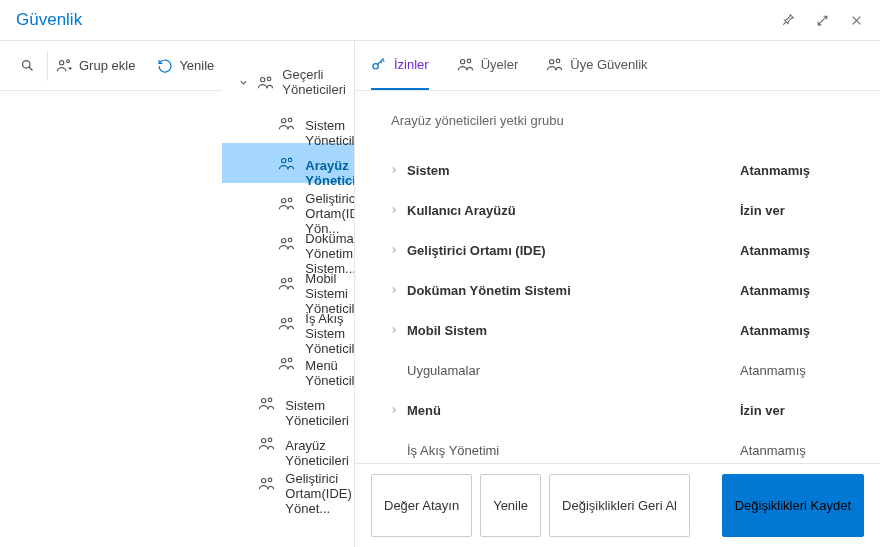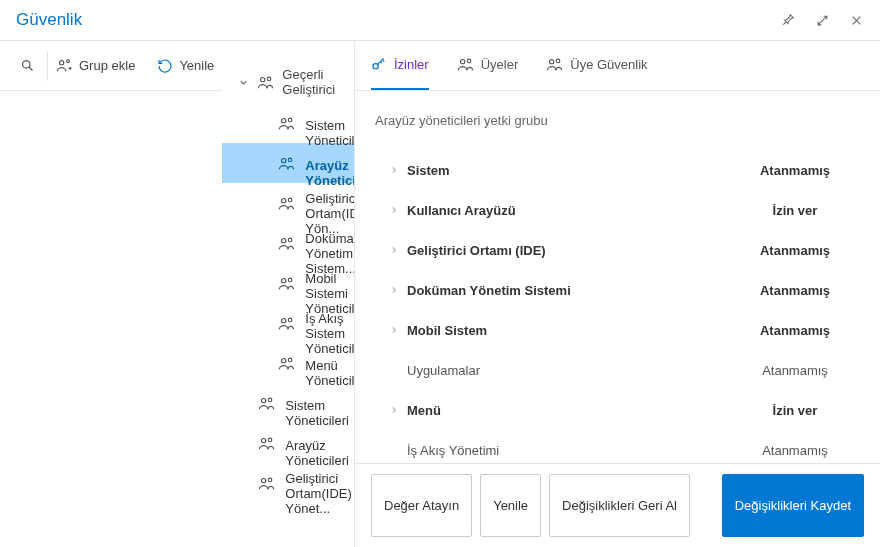--- a/index.html
+++ b/index.html
@@ -146,21 +146,21 @@
   .content {
     flex: 1;
     padding: 22px 20px 10px 20px;
     overflow-y: auto;
     min-height: 0;
   }
   .content-title {
     color: #666;
     font-size: 13px;
     margin-bottom: 22px;
-    margin-left: 0;
+    margin-left: 16px;
   }
   .perm-row {
     display: flex;
     align-items: center;
     height: 40px;
     padding-left: 6px;
     padding-right: 10px;
   }
   .perm-row .chev {
     width: 26px;
@@ -170,21 +170,21 @@
     cursor: pointer;
   }
   .perm-row .plabel {
     flex: 1;
     font-weight: 600;
     color: #333;
   }
   .perm-row.leaf .plabel { font-weight: 400; color: #555; }
   .perm-row .pval {
     width: 110px;
-    text-align: center;
+    text-align: left;
     font-weight: 600;
     color: #333;
   }
   .perm-row.leaf .pval { font-weight: 400; color: #555; }
   .footer {
     border-top: 1px solid #e5e5e5;
     padding: 10px 16px;
     display: flex;
     align-items: center;
     gap: 8px;
@@ -193,21 +193,21 @@
     border: 1px solid #ccc;
     background: #fff;
     padding: 23px 12px;
     font-size: 13px;
     color: #333;
     cursor: pointer;
     border-radius: 2px;
   }
   .btn.primary {
     background: #0078d4;
-    color: #ffffff;
+    color: #000000;
     border-color: #0078d4;
     margin-left: auto;
   }
   svg { display: block; }
 </style>
 </head>
 <body>
 
 <div class="window">
   <div class="titlebar">
@@ -273,21 +273,21 @@
               </svg>
           </span>
           <span>
             <svg width="17" height="17" viewBox="0 0 24 24" fill="none" stroke="#555" stroke-width="1.6">
                 <circle cx="8" cy="8" r="3"></circle>
                 <path d="M2 20c0-3 3-5 6-5s6 2 6 5"></path>
                 <circle cx="17" cy="7" r="2.5"></circle>
                 <path d="M14 20c0-2 2-4 4-4s4 2 4 4"></path>
               </svg>
           </span>
-          <span class="label">Geçerli Geliştirici</span>
+          <span class="label">Geçerli Yöneticileri</span>
         </div>
 
         <div id="tree-inner">
             <div class="tree-child">
               <span>
                 <svg width="17" height="17" viewBox="0 0 24 24" fill="none" stroke="#555" stroke-width="1.6">
                   <circle cx="8" cy="8" r="3"></circle>
                   <path d="M2 20c0-3 3-5 6-5s6 2 6 5"></path>
                   <circle cx="17" cy="7" r="2.5"></circle>
                   <path d="M14 20c0-2 2-4 4-4s4 2 4 4"></path>

